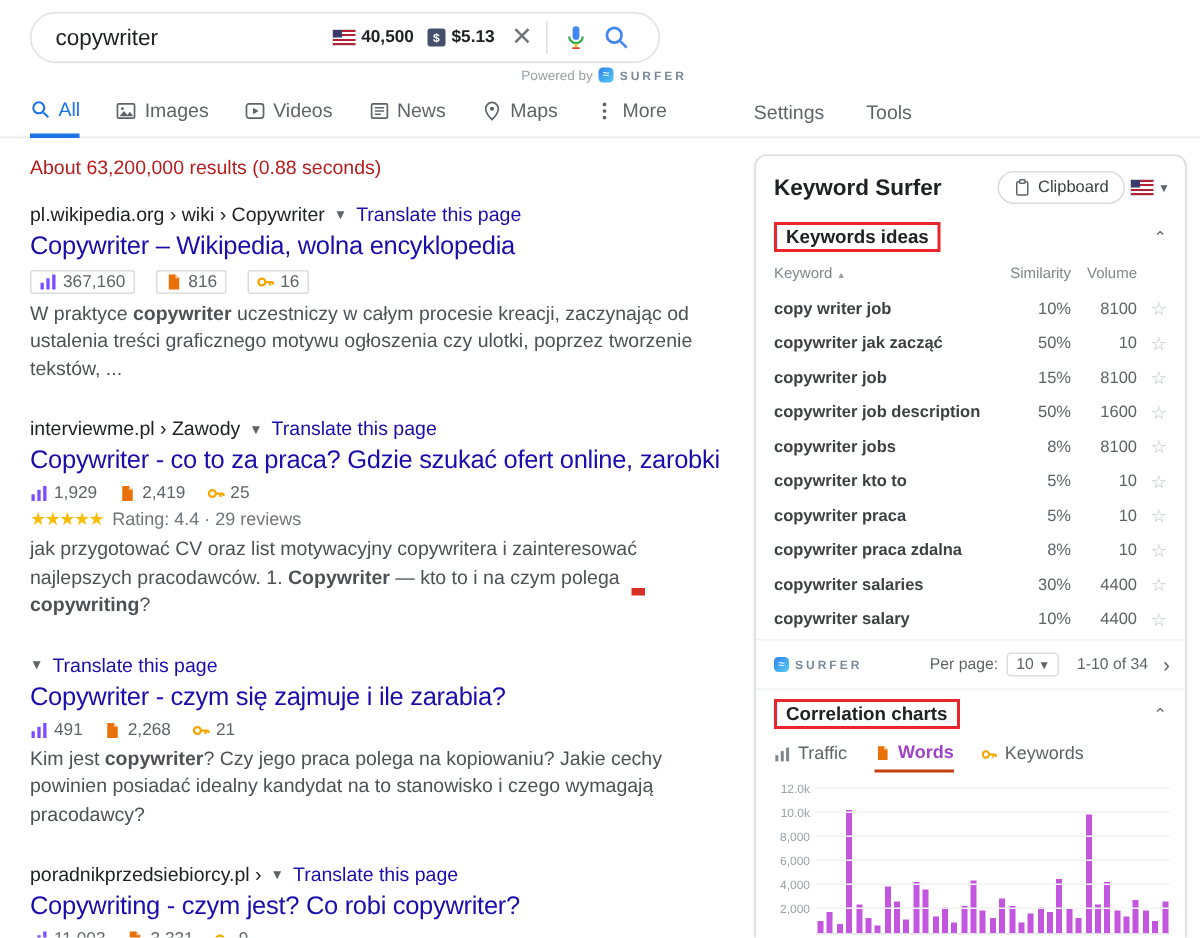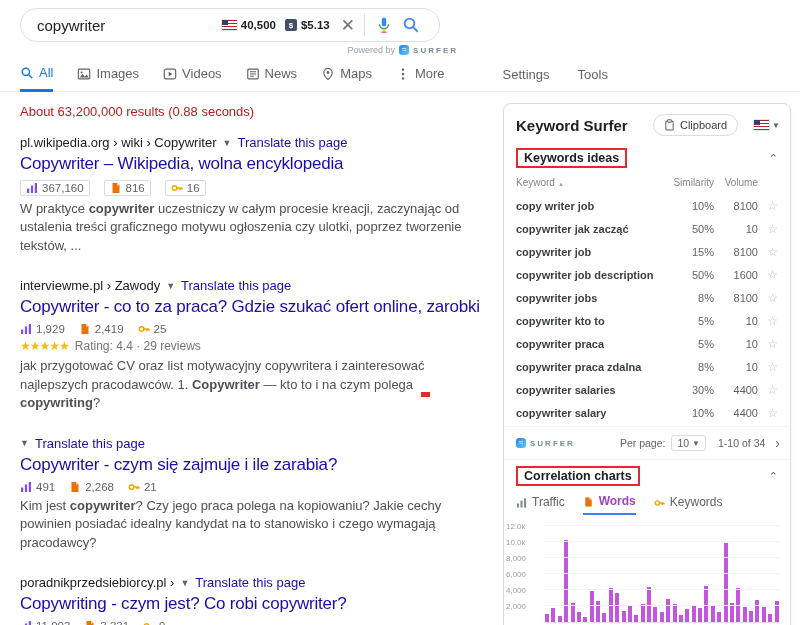--- a/index.html
+++ b/index.html
@@ -61,21 +61,21 @@
   .mi svg { width:12px; height:12px; }
   .traffic-i { color:#7c4dff; }
   .result-rating { display:flex; gap:6px; font-size:12px; color:#70757a; margin-top:4px; align-items:center; }
   .stars { color:#fbbc04; font-size:12px; letter-spacing:-1px; }
   .result-snippet { font-size:13px; color:#4d5156; line-height:1.42; margin-top:4px; max-width:470px; }
   .result-snippet b { color:#4d5156; }
 
   
   .surfer-panel { position:absolute; left:503px; top:103px; width:288px; background:#fff;
     border:1px solid #dadce0; border-radius:8px; box-shadow:0 1px 3px rgba(0,0,0,.08); }
-  .panel-header { display:flex; align-items:center; padding:10px 10px 6px 12px; gap:16px; }
+  .panel-header { display:flex; align-items:center; padding:10px 10px 6px 12px; gap:4px; }
   .panel-title { font-size:15px; font-weight:bold; flex:1; }
   .clipboard-btn { display:flex; align-items:center; gap:5px; border:1px solid #dadce0;
     border-radius:15px; padding:4px 10px; font-size:11px; color:#3c4043; background:#fff; cursor:pointer; }
   .flag-select { display:flex; align-items:center; gap:3px; cursor:pointer; }
   .caret { font-size:8px; color:#5f6368; }
   .section-head { display:flex; align-items:center; justify-content:space-between; padding:6px 12px; }
   .section-head.topline { border-top:1px solid #f1f3f4; }
   .red-box { border:2px solid #e8272c; padding:1px 6px; font-size:12.5px; font-weight:bold; color:#202124; }
   .chevron-up { color:#5f6368; font-size:11px; cursor:pointer; }
   .kw-table { padding:0 12px; }
@@ -93,27 +93,27 @@
   .pp-label { margin-left:auto; }
   .pp-select { border:1px solid #dadce0; border-radius:3px; padding:1px 5px; display:flex;
     gap:3px; align-items:center; cursor:pointer; }
   .page-range { margin-left:6px; }
   .page-arrow { margin-left:4px; color:#5f6368; font-size:14px; cursor:pointer; }
 
   
   .chart-tabs { display:flex; gap:18px; padding:2px 12px 0; }
   .chart-tab { display:flex; gap:5px; align-items:center; font-size:12px; color:#5f6368;
     padding-bottom:5px; cursor:pointer; }
-  .chart-tab.active { color:#a142c8; border-bottom:2px solid #3b82f6; font-weight:bold;justify-content:flex-end; }
+  .chart-tab.active { color:#a142c8; border-bottom:2px solid #c2410c; font-weight:bold;justify-content:flex-end; }
   .chart-tab .mi { width:11px; height:11px; }
   .chart-wrap { padding:12px 10px 4px 2px; }
   .chart-area { position:relative; margin-left:38px; width:236px; height:96px;
     border-bottom:1px solid #e0e3e7; }
   .gridline { position:absolute; left:0; right:0; height:1px; background:#f1f3f4; }
-  .ytick { position:absolute; left:-38px; width:34px; font-size:8px;
+  .ytick { position:absolute; left:-38px; width:34px; text-align:right; font-size:8px;
     color:#9aa0a6; transform:translateY(50%); }
   .chart-bars { position:absolute; left:0; right:0; bottom:0; top:0; display:flex;
     align-items:flex-end; justify-content:space-between; padding:0 1px; }
   .bar { width:4px; background:#c355df; }
   .chart-xlabels { display:flex; justify-content:space-between; margin-left:38px;
     width:236px; height:15px; padding:0 1px; }
   .xlabel { width:4px; position:relative; }
 
   
   .stray-mark { position:absolute; left:421px; top:392px; width:9px; height:5px; background:#d93025; }

